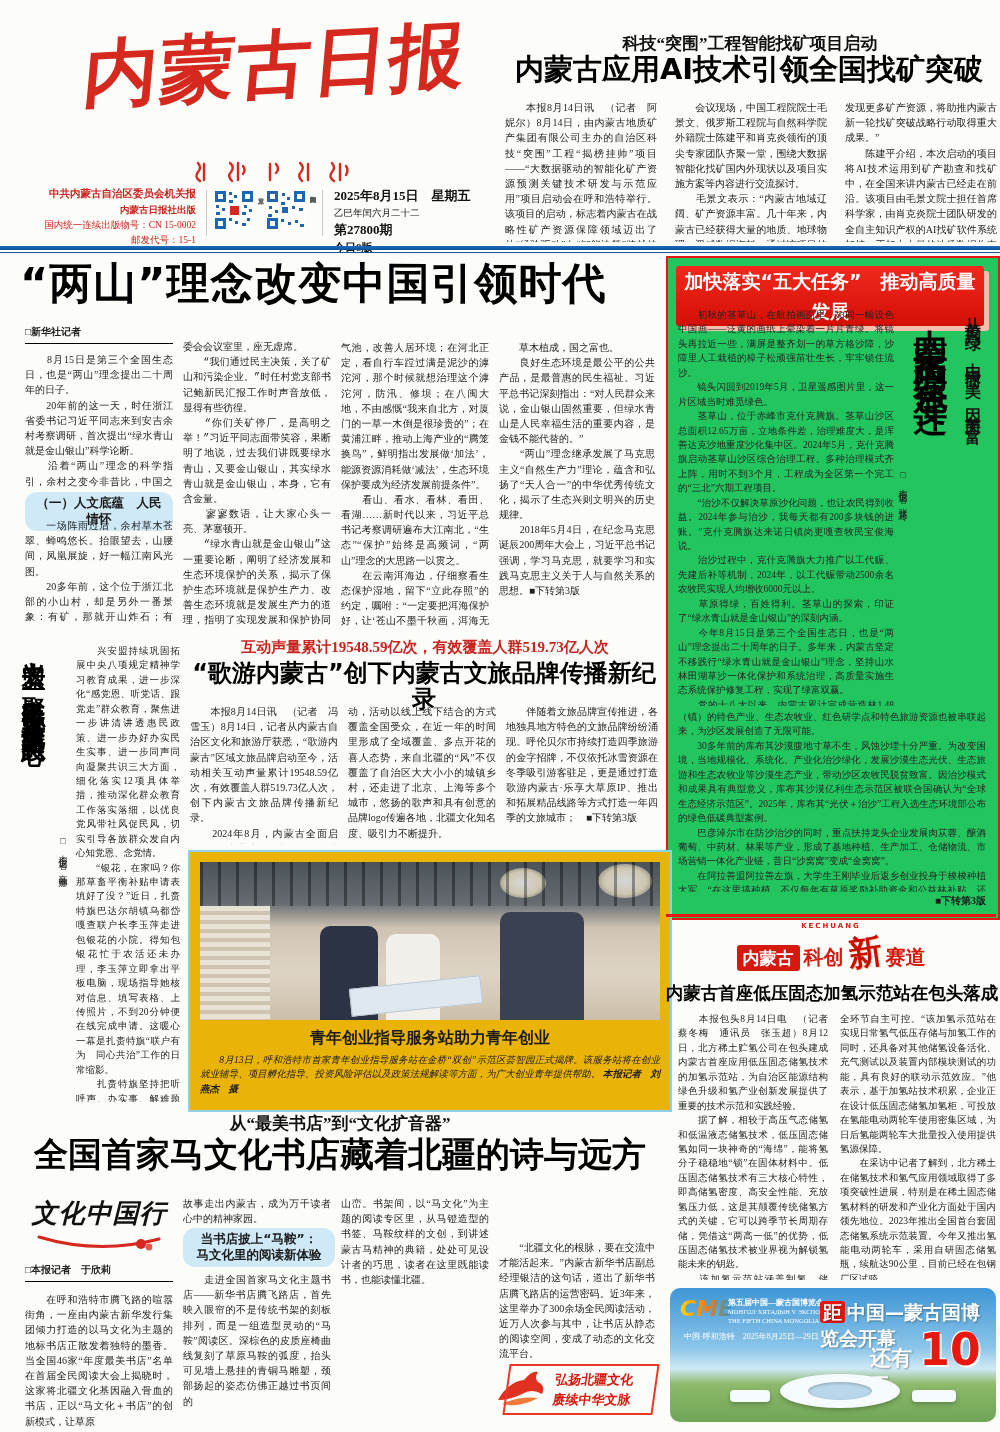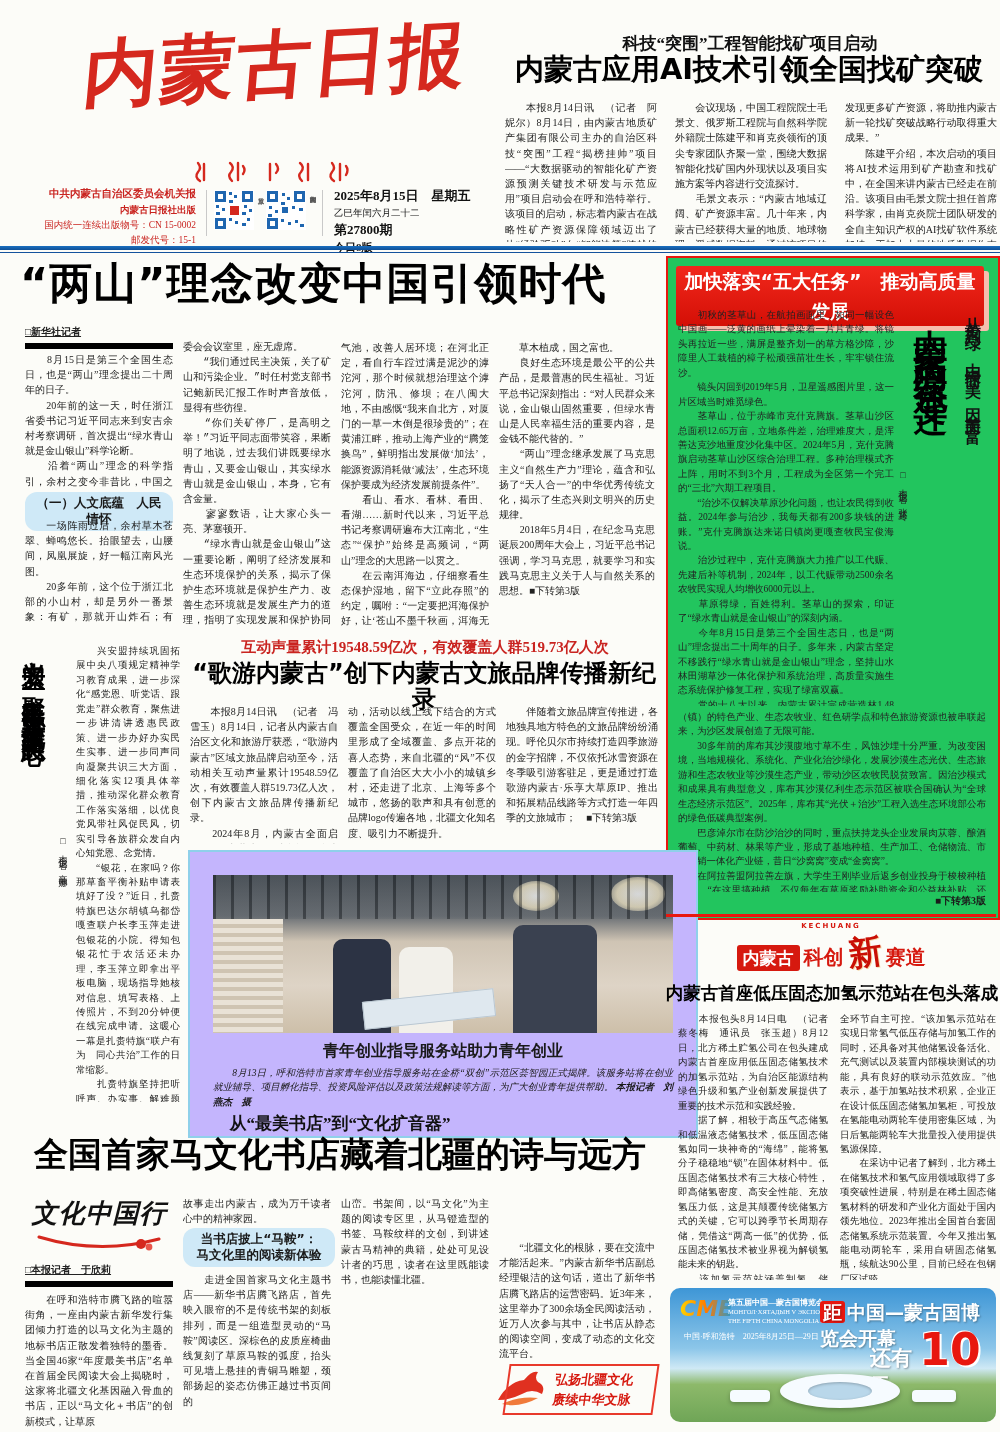--- a/index.html
+++ b/index.html
@@ -17,40 +17,40 @@
   .mast-date{font-size:9.5px;color:#111;line-height:1.5;}
   .mast-date .b1{font-size:13px;font-weight:bold;}
   .vline{width:1px;background:#c9c9c9;}
   .bluebar{background:linear-gradient(#1a6fc0,#0f4f96);}
   
   .kicker{font-weight:bold;font-size:16px;color:#111;}
   .h-big{font-family:"DejaVu Sans",sans-serif;font-weight:bold;color:#000;line-height:1.1;}
   .pill{background:#cfe9f7;border-radius:12px;font-family:"DejaVu Sans",sans-serif;
         font-weight:bold;font-size:12.5px;text-align:center;padding:3px 6px;white-space:pre-line;line-height:1.3;}
   .byline{font-size:10px;font-weight:bold;color:#222;}
-  .rule{border-bottom:6px solid #000000;text-decoration:underline;}
+  .rule{border-bottom:1px solid #000000;}
   
   .greenbox{border:2px solid #e8170f;background:#22c55e;}
   .greenhead{background:linear-gradient(#f2281c,#d40f06);color:#fff;font-family:"DejaVu Sans",sans-serif;
              font-weight:bold;font-size:19px;text-align:center;line-height:30px;border-radius:3px;
              box-shadow:5px 5px 0 #f6beae;}
   .vtext{writing-mode:vertical-rl;}
   .vtitle-big{font-family:"DejaVu Sans",sans-serif;font-weight:bold;font-size:34px;letter-spacing:10px;color:#000;}
   .vtitle-sub{font-weight:bold;font-size:16px;letter-spacing:6px;color:#111;}
   .vbyline{font-size:9px;color:#222;letter-spacing:2px;}
   .turnline{font-weight:bold;font-size:10px;text-align:right;}
   
   .kc-red-box{background:#d6190f;color:#fff;font-family:"DejaVu Sans",sans-serif;font-weight:bold;
               font-size:17px;padding:3px 6px;border-radius:3px;}
   .kc-red-text{color:#d6190f;font-family:"DejaVu Sans",sans-serif;font-weight:bold;font-size:20px;}
   .kc-xin{color:#c90f05;font-size:34px;font-weight:bold;transform:rotate(-8deg);display:inline-block;
           text-shadow:1px 1px 0 #f5d9a8;}
   .kc-en{color:#d6190f;font-size:7px;letter-spacing:2px;font-family:"DejaVu Sans",sans-serif;font-weight:bold;}
   
-  .photobox{border:2px solid #8fd0ea;background:#c4b5fd;padding:23px;}
+  .photobox{border:2px solid #8fd0ea;background:#eab308;padding:10px;}
   .photo{position:relative;overflow:hidden;background:linear-gradient(#474e55 0%,#6a6f74 26%,#cfc4b4 42%,#ded4c6 70%,#cdbfa9 100%);}
   .lamp{position:absolute;border-radius:50%;background:radial-gradient(#fff,#f4e9c8 55%,rgba(244,233,200,0));}
   .person{position:absolute;border-radius:10px 10px 0 0;}
   .cap-title{font-family:"DejaVu Sans",sans-serif;font-weight:bold;font-size:16px;text-align:center;}
   .caption{font-size:9.5px;line-height:1.5;text-align:justify;font-style:italic;}
   
   .cul-logo{font-size:26px;font-weight:bold;font-style:italic;letter-spacing:1px;color:#111;
             font-family:"DejaVu Serif",serif;}
   .banner{border:2px solid #e8392b;transform:skewX(-8deg);color:#d6190f;font-weight:bold;
           font-size:13px;text-align:center;line-height:1.5;padding:4px 2px 4px 26px;white-space:pre-line;}

